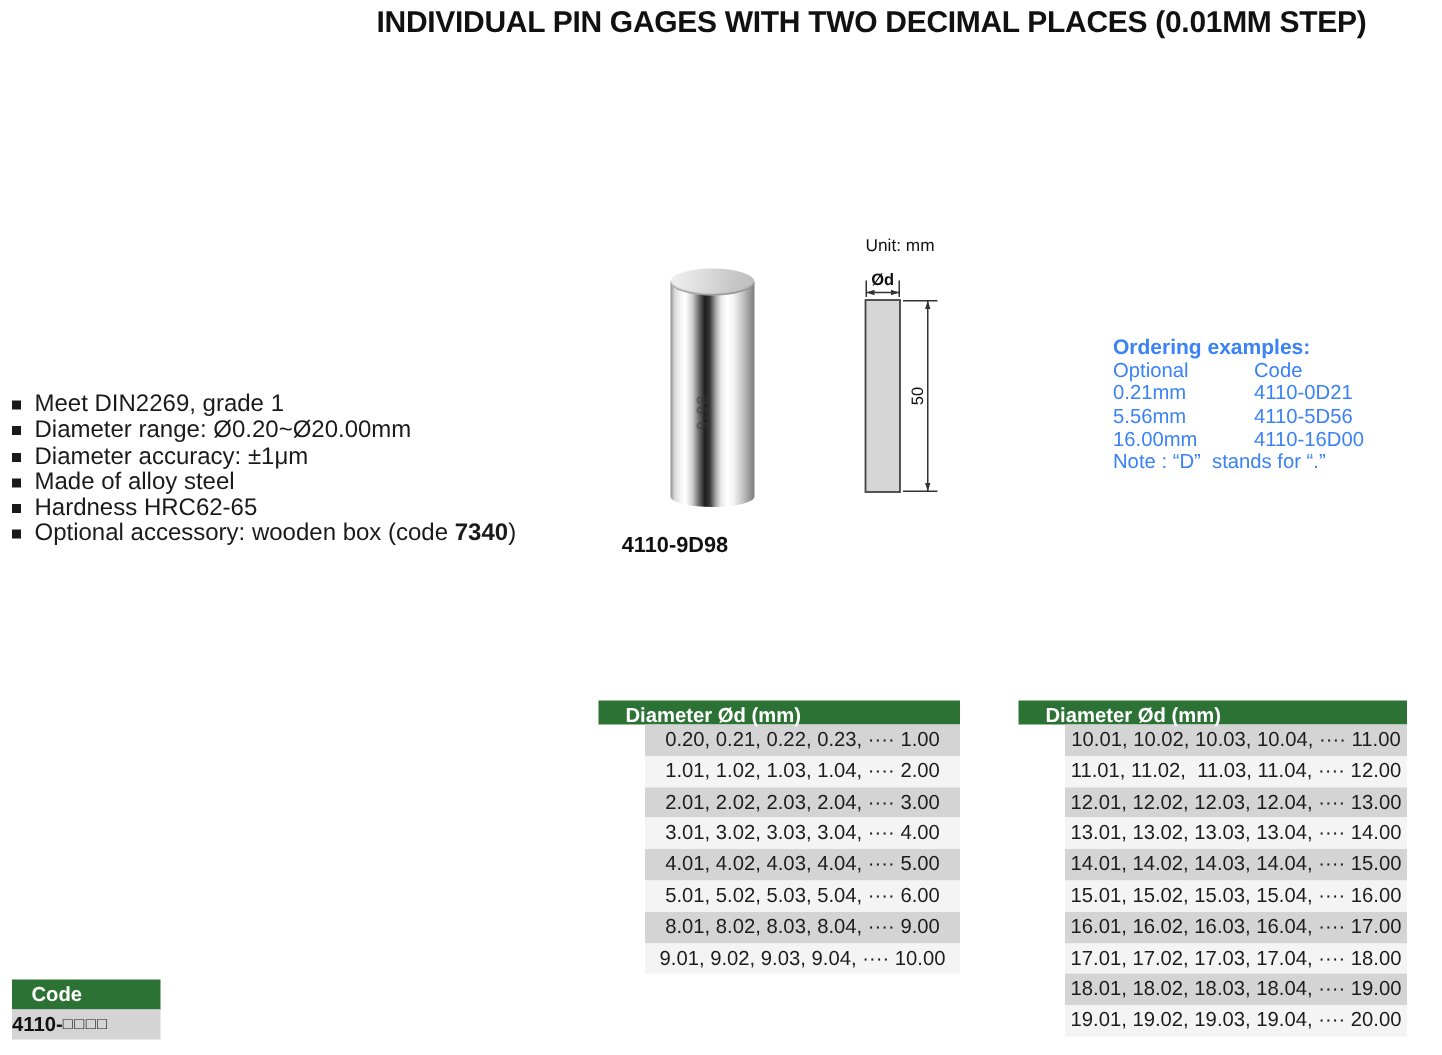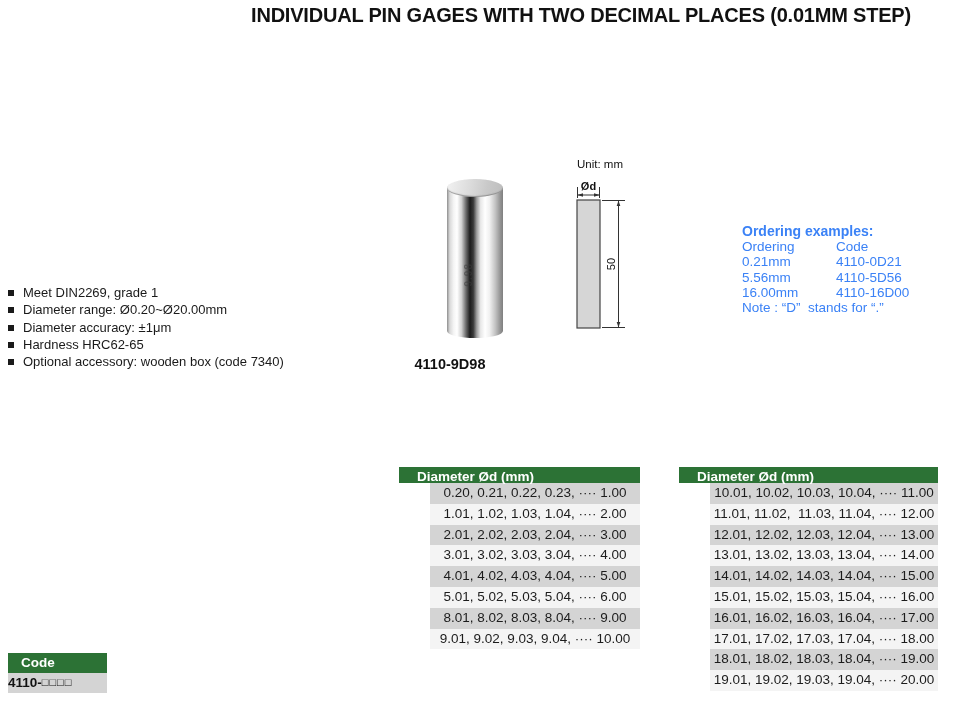--- a/index.html
+++ b/index.html
@@ -9,21 +9,21 @@
   }
   .abs{position:absolute;}
 
   
   .page-title{
     left:201px;top:4px;width:760px;text-align:center;
     font-size:20px;font-weight:bold;color:#111;letter-spacing:-0.2px;white-space:nowrap;
   }
 
   
-  .features{left:8px;top:284px;width:360px;font-size:13px;}
+  .features{left:8px;top:261px;width:360px;font-size:16px;}
   .feature{display:flex;align-items:flex-start;line-height:17.3px;white-space:nowrap;}
   .bullet{
     width:6px;height:6px;background:#1a1a1a;flex:0 0 6px;
     margin:6px 9px 0 0;display:inline-block;
   }
 
   
   .pin{left:447px;top:179px;width:56px;height:159px;}
   .pin-body{
     position:absolute;left:0;top:9px;right:0;bottom:0;
@@ -100,25 +100,29 @@
     <div class="feature">
       <span class="bullet"></span>
       <span><span>Diameter range: Ø0.20~Ø20.00mm</span></span>
     </div>
     <div class="feature">
       <span class="bullet"></span>
       <span><span>Diameter accuracy: ±1μm</span></span>
     </div>
     <div class="feature">
       <span class="bullet"></span>
+      <span><span>Made of alloy steel</span></span>
+    </div>
+    <div class="feature">
+      <span class="bullet"></span>
       <span><span>Hardness HRC62-65</span></span>
     </div>
     <div class="feature">
       <span class="bullet"></span>
-      <span><span>Optional accessory: wooden box (code </span><span style="font-weight: normal;">7340</span><span>)</span></span>
+      <span><span>Optional accessory: wooden box (code </span><span style="font-weight: bold;">7340</span><span>)</span></span>
     </div>
   </div>
 
 <div class="abs pin">
   <div class="pin-body"></div>
   <div class="pin-top"></div>
   <div class="pin-mark">9.98</div>
 </div>
 <div class="abs pin-caption">4110-9D98</div>
 
@@ -138,21 +142,21 @@
   <line x1="47" y1="147.5" x2="70" y2="147.5" stroke="#333" stroke-width="1"></line>
   <line x1="63.5" y1="20.5" x2="63.5" y2="147.5" stroke="#333" stroke-width="1"></line>
   <polygon points="63.5,20.5 61.7,26 65.3,26" fill="#333"></polygon>
   <polygon points="63.5,147.5 61.7,142 65.3,142" fill="#333"></polygon>
   <text x="60" y="84" font-size="11" text-anchor="middle" fill="#111" transform="rotate(-90 60 84)">50</text>
 </svg>
 
 <div class="abs ordering">
   <div class="ord-title">Ordering examples:</div>
   <div class="ord-row">
-    <span class="ord-d">Ordering</span>
+    <span class="ord-d">Optional</span>
     <span class="ord-c">Code</span>
   </div>
   <div>
       <div class="ord-row"><span class="ord-d">0.21mm</span><span class="ord-c">4110-0D21</span></div>
       <div class="ord-row"><span class="ord-d">5.56mm</span><span class="ord-c">4110-5D56</span></div>
       <div class="ord-row"><span class="ord-d">16.00mm</span><span class="ord-c">4110-16D00</span></div>
     </div>
   <div class="ord-note">Note : “D”  stands for “.”</div>
 </div>
 

